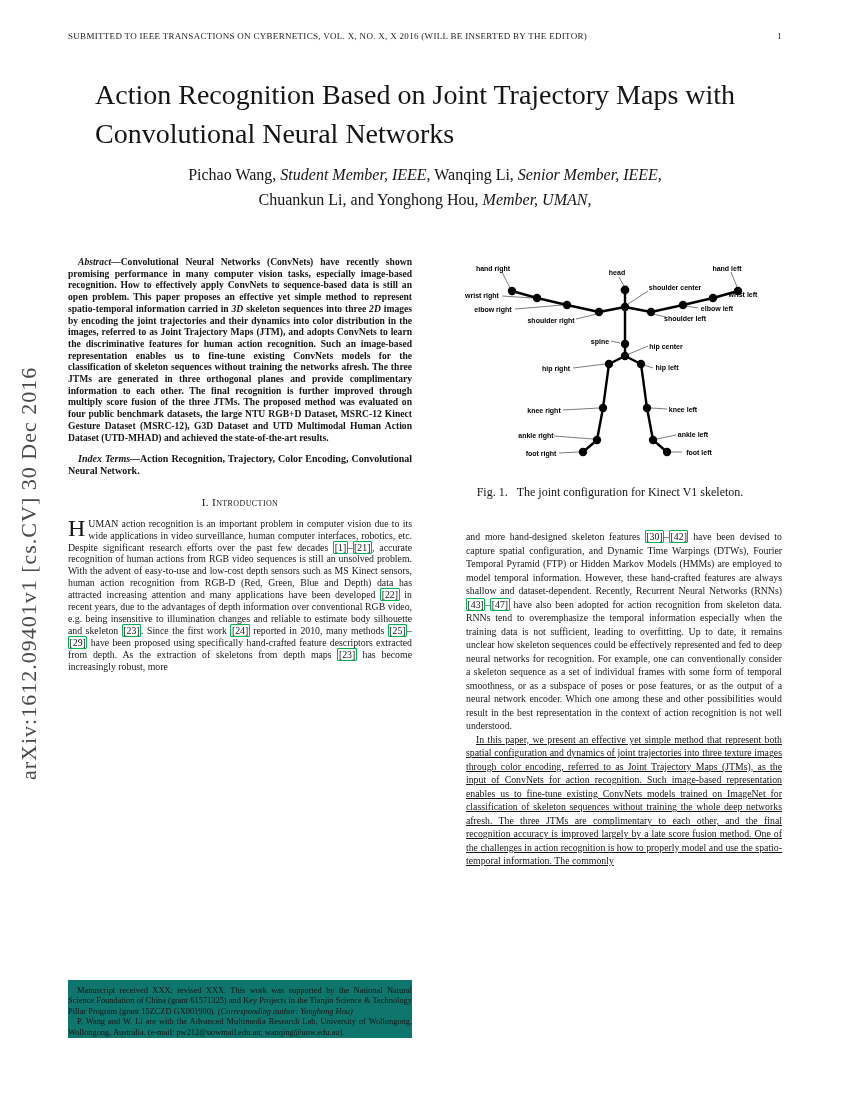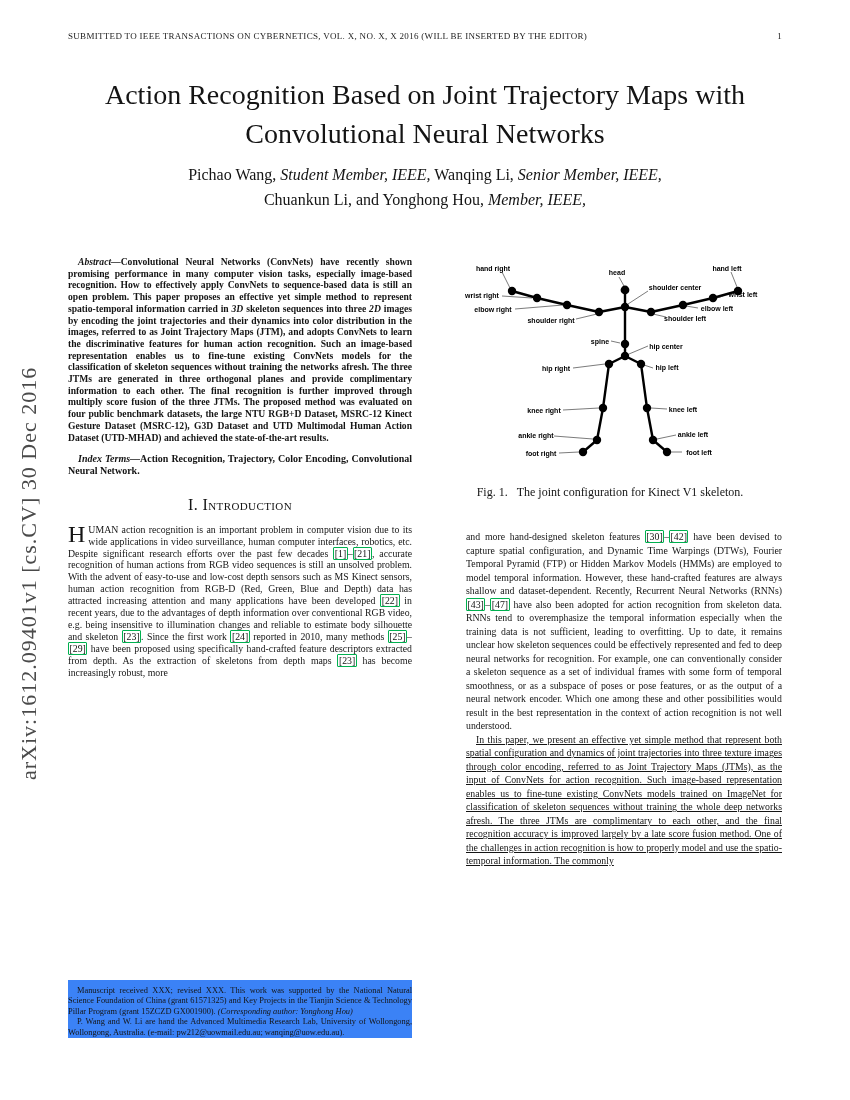--- a/index.html
+++ b/index.html
@@ -17,21 +17,21 @@
     font-size:9px; letter-spacing:0.3px; color:#1c1c1c;align-items:flex-end;
   }
   .arxiv-stamp {
     position:absolute; left:16px; top:780px;
     transform:rotate(-90deg); transform-origin:0 0;
     font-size:22px; letter-spacing:1px; white-space:nowrap;
     color:var(--stamp-color, #4a4a4a);
   }
   .title {
     position:absolute; top:76px; left:95px; width:660px;
-    text-align:center; font-size:28px; font-weight:normal; line-height:1.38;
+    font-size:28px; font-weight:normal; line-height:1.38;
   }
   .authors {
     position:absolute; top:163px; left:105px; width:640px;
     text-align:center; font-size:16px; line-height:1.55;
   }
   .columns {
     position:absolute; top:256px; left:68px; width:714px; height:782px;
     display:flex; justify-content:space-between;
   }
   .col { width:344px; position:relative; }
@@ -41,33 +41,33 @@
   .abstract {
     font-weight:bold; font-size:9.6px; line-height:1.22;
     text-align:justify; text-indent:10px;
   }
   .index-terms {
     margin-top:10px; font-weight:bold; font-size:10px; line-height:1.22;
     text-align:justify; text-indent:10px;
   }
   .section-heading {
     margin-top:18px; margin-bottom:10px;
-    text-align:center; font-size:16px; font-weight:normal; letter-spacing:0.4px;
+    text-align:center; font-size:11px; font-weight:normal; letter-spacing:0.4px;
   }
   .smallcaps { font-variant:small-caps; }
   .dropcap {
     float:left; font-size:24px; line-height:19px; padding:1px 3px 0 0;
   }
   .cite {
     border:1px solid var(--cite-color, #00b04f);
     border-radius:1px; padding:0 0.5px;
   }
   .footnotes {
     position:absolute; bottom:0; left:0; width:100%;
-    background:#3b82f6; padding-top:6px;
+    background:#0f766e; padding-top:6px;
     font-size:8.4px; line-height:1.24; text-align:justify;
   }
   .footnotes p { text-indent:9px; }
   .figure-wrap { text-align:center; padding-top:2px; }
   .skel-labels text { font:bold 7px "Liberation Sans", sans-serif; fill:#000; }
   .fig-caption {
     text-align:center; font-size:12px; line-height:1.25;
     margin-top:8px; margin-bottom:30px;
   }
   .cap-tag { margin-right:9px; }
@@ -80,33 +80,33 @@
   <span>SUBMITTED TO IEEE TRANSACTIONS ON CYBERNETICS, VOL. X, NO. X, X 2016 (WILL BE INSERTED BY THE EDITOR)</span>
   <span>1</span>
 </div>
 
 <div class="arxiv-stamp">arXiv:1612.09401v1  [cs.CV]  30 Dec 2016</div>
 
 <h1 class="title">Action Recognition Based on Joint Trajectory Maps with Convolutional Neural Networks</h1>
 
 <div class="authors">
   <div>Pichao Wang, <i>Student Member, IEEE,</i> Wanqing Li, <i>Senior Member, IEEE,</i></div>
-  <div>Chuankun Li, and Yonghong Hou, <i>Member, IEEE,</i></div>
+  <div>Chuankun Li, and Yonghong Hou, <i>Member, UMAN,</i></div>
 </div>
 
 <div class="columns">
 
   <div class="col left-col">
     <p class="abstract"><b style="font-style: italic;">Abstract</b><b>—Convolutional Neural Networks (ConvNets) have recently shown promising performance in many computer vision tasks, especially image-based recognition. How to effectively apply ConvNets to sequence-based data is still an open problem. This paper proposes an effective yet simple method to represent spatio-temporal information carried in </b><b style="font-style: italic;">3D</b><b> skeleton sequences into three </b><b style="font-style: italic;">2D</b><b> images by encoding the joint trajectories and their dynamics into color distribution in the images, referred to as Joint Trajectory Maps (JTM), and adopts ConvNets to learn the discriminative features for human action recognition. Such an image-based representation enables us to fine-tune existing ConvNets models for the classification of skeleton sequences without training the networks afresh. The three JTMs are generated in three orthogonal planes and provide complimentary information to each other. The final recognition is further improved through multiply score fusion of the three JTMs. The proposed method was evaluated on four public benchmark datasets, the large NTU RGB+D Dataset, MSRC-12 Kinect Gesture Dataset (MSRC-12), G3D Dataset and UTD Multimodal Human Action Dataset (UTD-MHAD) and achieved the state-of-the-art results.</b></p>
     <p class="index-terms"><b style="font-style: italic;">Index Terms</b><b>—Action Recognition, Trajectory, Color Encoding, Convolutional Neural Network.</b></p>
     <h2 class="section-heading">I. <span class="smallcaps">Introduction</span></h2>
     <p class="body-text"><span class="dropcap">H</span><span>UMAN</span><span> action recognition is an important problem in computer vision due to its wide applications in video surveillance, human computer interfaces, robotics, etc. Despite significant research efforts over the past few decades <span class="cite">[1]</span>–<span class="cite">[21]</span>, accurate recognition of human actions from RGB video sequences is still an unsolved problem. With the advent of easy-to-use and low-cost depth sensors such as MS Kinect sensors, human action recognition from RGB-D (Red, Green, Blue and Depth) data has attracted increasing attention and many applications have been developed <span class="cite">[22]</span> in recent years, due to the advantages of depth information over conventional RGB video, e.g. being insensitive to illumination changes and reliable to estimate body silhouette and skeleton <span class="cite">[23]</span>. Since the first work <span class="cite">[24]</span> reported in 2010, many methods <span class="cite">[25]</span>–<span class="cite">[29]</span> have been proposed using specifically hand-crafted feature descriptors extracted from depth. As the extraction of skeletons from depth maps <span class="cite">[23]</span> has become increasingly robust, more</span></p>
     <div class="footnotes">
       <p>Manuscript received XXX; revised XXX. This work was supported by the National Natural Science Foundation of China (grant 61571325) and Key Projects in the Tianjin Science &amp; Technology Pillar Program (grant 15ZCZD GX001900). <i>(Corresponding author: Yonghong Hou)</i></p>
-      <p>P. Wang and W. Li are hand the Advanced Multimedia Research Lab, University of Wollongong, Wollongong, Australia. (e-mail: pw212@uowmail.edu.au; wanqing@uow.edu.au).</p>
+      <p>P. Wang and W. Li are with the Advanced Multimedia Research Lab, University of Wollongong, Wollongong, Australia. (e-mail: pw212@uowmail.edu.au; wanqing@uow.edu.au).</p>
     </div>
   </div>
 
   <div class="col right-col">
     <div class="figure-wrap">
       <svg viewBox="0 0 310 215" width="310" height="215" xmlns="http://www.w3.org/2000/svg">
         <g stroke="#000" stroke-width="2.4" stroke-linecap="round">
           <line x1="170" y1="32" x2="170" y2="49"></line>
           <line x1="170" y1="49" x2="144" y2="54"></line>
           <line x1="170" y1="49" x2="196" y2="54"></line>

